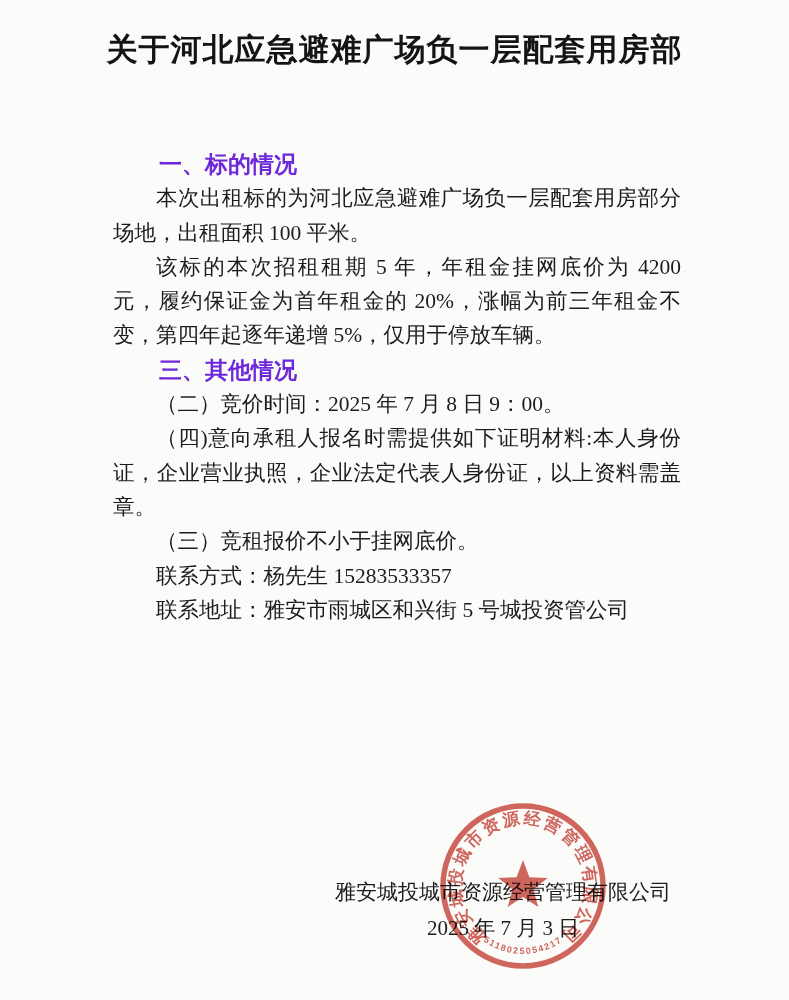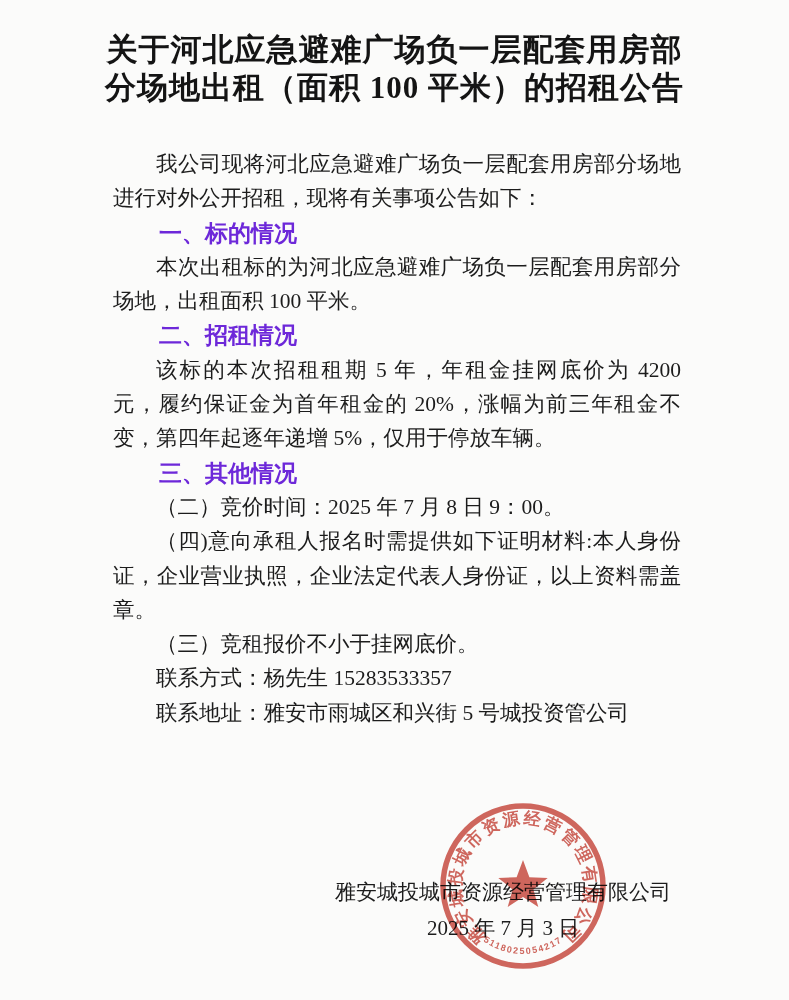--- a/index.html
+++ b/index.html
@@ -74,30 +74,27 @@
     letter-spacing:1.6px;
   }
 </style>
 </head>
 <body>
 
 <div class="page">
 
   <h1 class="doc-title">
     <span class="tl">关于河北应急避难广场负一层配套用房部</span>
-    <span class="tl">分场地出租（面积 100 平米）的招租公告</span>
   </h1>
 
   <div class="doc-body">
-    <p>我公司现将河北应急避难广场负一层配套用房部分场地进行对外公开招租，现将有关事项公告如下：</p>
 
     <h2>一、标的情况</h2>
     <p>本次出租标的为河北应急避难广场负一层配套用房部分场地，出租面积 100 平米。</p>
 
-    <h2>二、招租情况</h2>
     <p>该标的本次招租租期 5 年，年租金挂网底价为 4200 元，履约保证金为首年租金的 20%，涨幅为前三年租金不变，第四年起逐年递增 5%，仅用于停放车辆。</p>
 
     <h2>三、其他情况</h2>
     <p>（二）竞价时间：2025 年 7 月 8 日 9：00。</p>
     <p>（四)意向承租人报名时需提供如下证明材料:本人身份证，企业营业执照，企业法定代表人身份证，以上资料需盖章。</p>
     <p>（三）竞租报价不小于挂网底价。</p>
 
     <p>联系方式：杨先生 15283533357</p>
     <p>联系地址：雅安市雨城区和兴街 5 号城投资管公司</p>
   </div>

